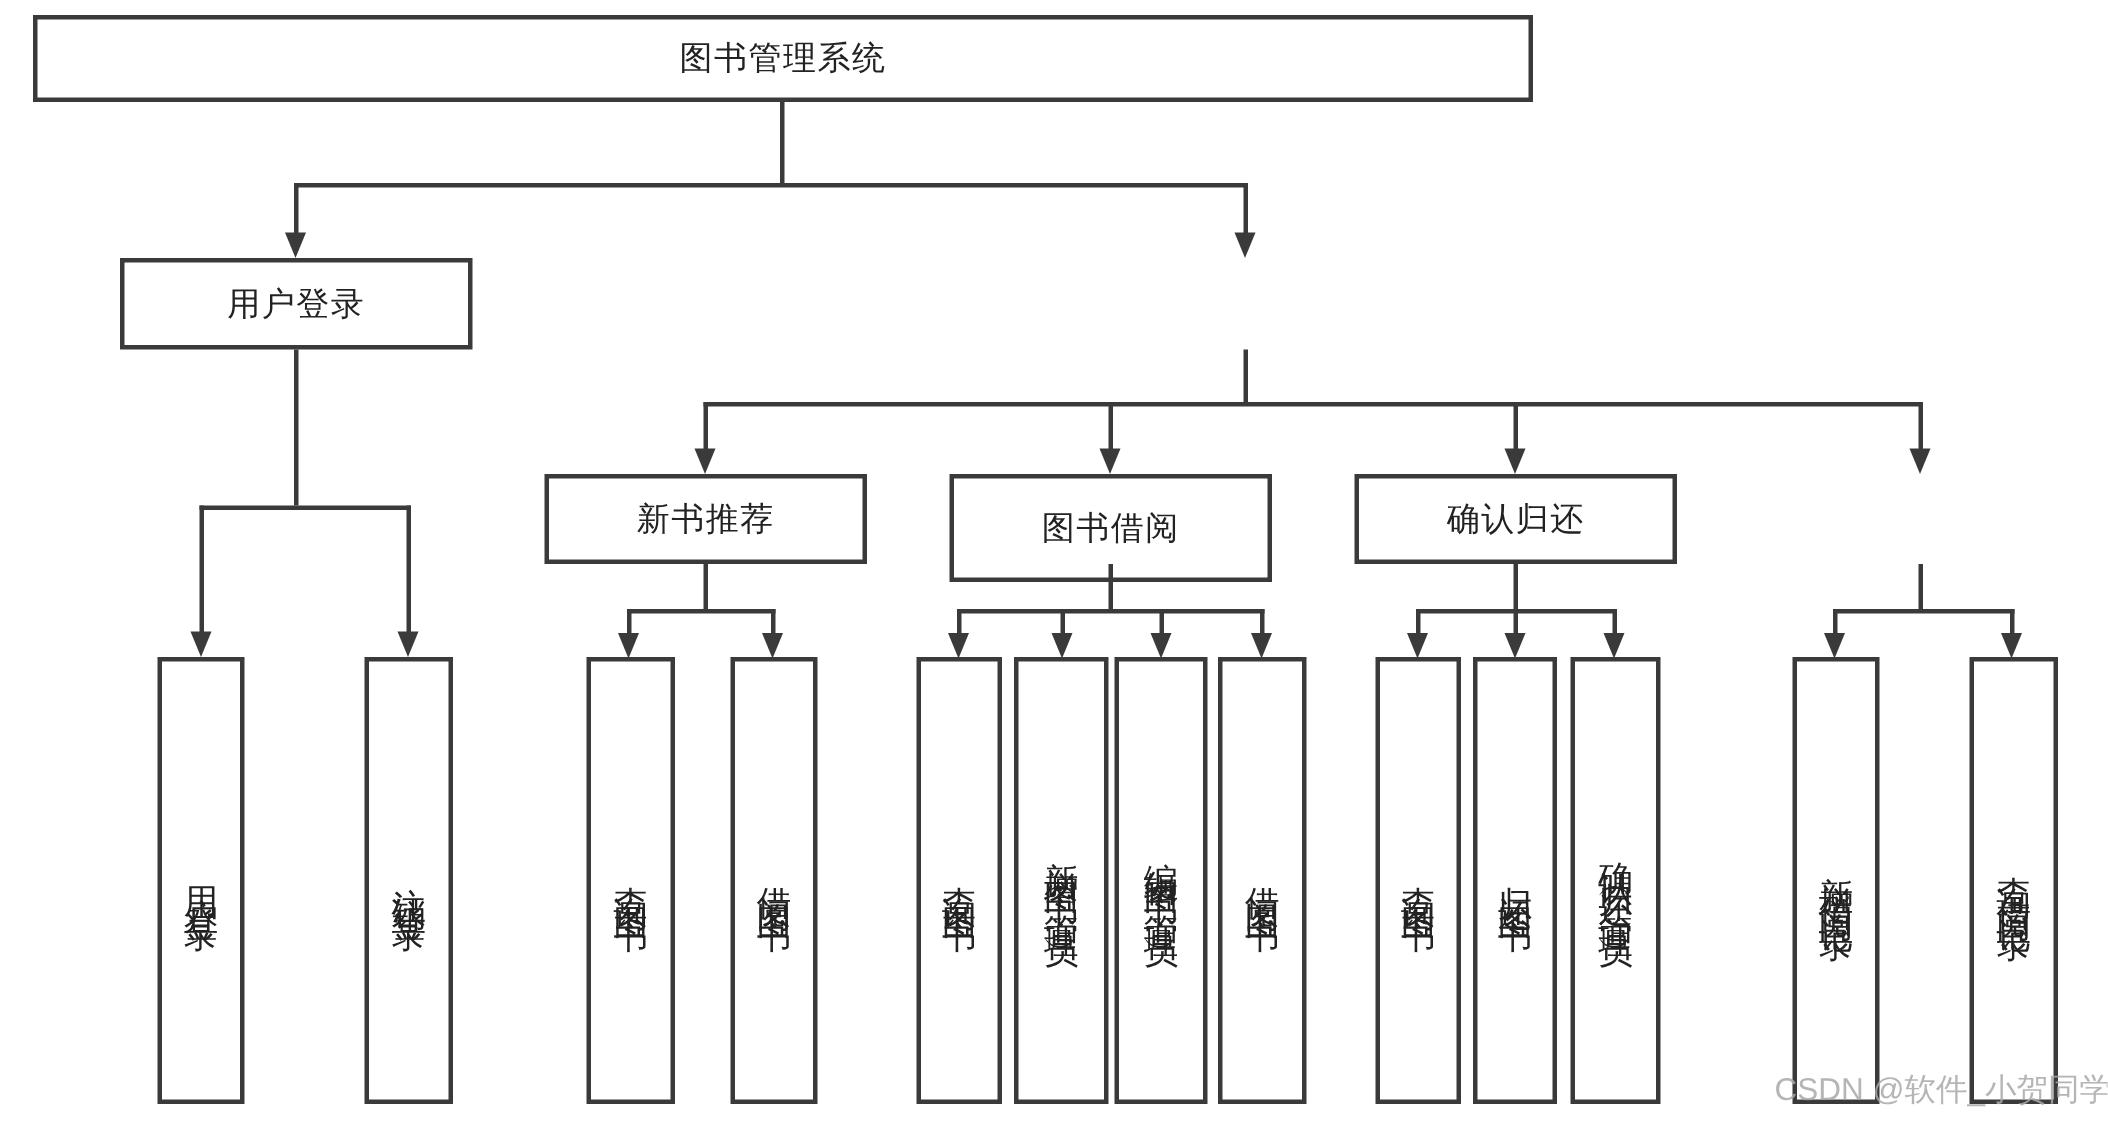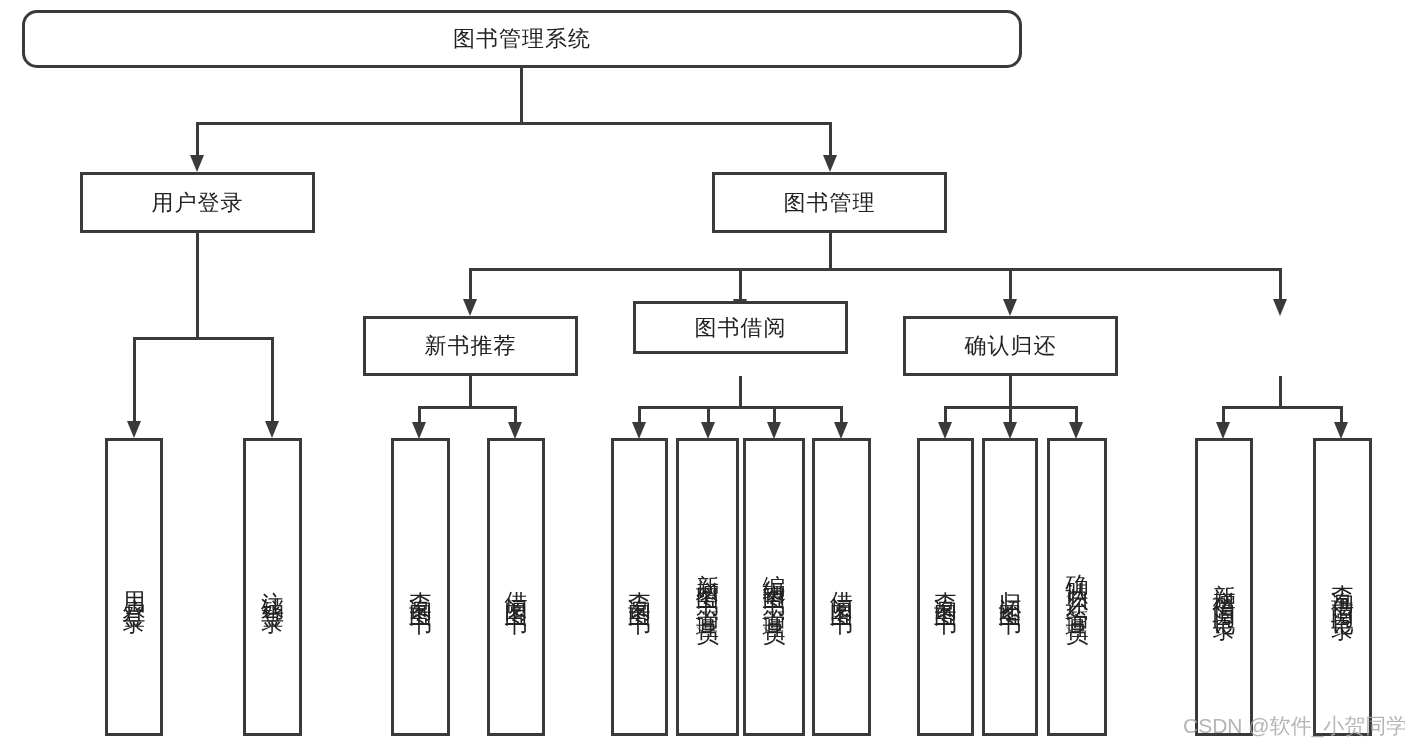--- a/index.html
+++ b/index.html
@@ -50,36 +50,33 @@
     color: rgba(168,168,168,0.85);
     white-space: nowrap;
     z-index: 10;
   }
 </style>
 </head>
 <body>
 
 <div id="chart">
 
-  <div class="box hbox" style="left:22px; top:10px; width:1000px; height:58px;border-radius:15px;">
+  <div class="box hbox" style="left:22px; top:10px; width:1000px; height:58px;">
     <span>图书管理系统</span>
   </div>
 
   <div class="line" style="left:520px; top:68px; width:3px; height:54px;"></div>
   <div class="line" style="left:196px; top:122px; width:636px; height:3px;"></div>
   <div class="line" style="left:196px; top:122px; width:3px; height:36px;"></div>
   <div class="arrow" style="left:190px; top:155px;"></div>
   <div class="line" style="left:829px; top:122px; width:3px; height:36px;"></div>
   <div class="arrow" style="left:823px; top:155px;"></div>
 
   <div class="box hbox" style="left:80px; top:172px; width:235px; height:61px;">
     <span>用户登录</span>
-  </div>
-  <div class="box hbox" style="left:712px; top:172px; width:235px; height:61px;">
-    <span>图书管理</span>
   </div>
 
   <div class="line" style="left:196px; top:233px; width:3px; height:104px;"></div>
   <div class="line" style="left:133px; top:337px; width:141px; height:3px;"></div>
   <div class="line" style="left:133px; top:337px; width:3px; height:85px;"></div>
   <div class="arrow" style="left:127px; top:421px;"></div>
   <div class="line" style="left:271px; top:337px; width:3px; height:85px;"></div>
   <div class="arrow" style="left:265px; top:421px;"></div>
 
   <div class="line" style="left:829px; top:233px; width:3px; height:35px;"></div>
@@ -89,21 +86,21 @@
   <div class="line" style="left:739px; top:268px; width:3px; height:32px;"></div>
   <div class="arrow" style="left:733px; top:299px;"></div>
   <div class="line" style="left:1009px; top:268px; width:3px; height:32px;"></div>
   <div class="arrow" style="left:1003px; top:299px;"></div>
   <div class="line" style="left:1279px; top:268px; width:3px; height:32px;"></div>
   <div class="arrow" style="left:1273px; top:299px;"></div>
 
   <div class="box hbox" style="left:363px; top:316px; width:215px; height:60px;">
     <span>新书推荐</span>
   </div>
-  <div class="box hbox" style="left:633px; top:301px; width:215px; height:53px;">
+  <div class="box hbox" style="left:633px; top:316px; width:215px; height:72px;">
     <span>图书借阅</span>
   </div>
   <div class="box hbox" style="left:903px; top:316px; width:215px; height:60px;">
     <span>确认归还</span>
   </div>
 
   <div class="line" style="left:469px; top:376px; width:3px; height:30px;"></div>
   <div class="line" style="left:418px; top:406px; width:99px; height:3px;"></div>
   <div class="line" style="left:418px; top:406px; width:3px; height:17px;"></div>
   <div class="arrow" style="left:412px; top:422px;"></div>

